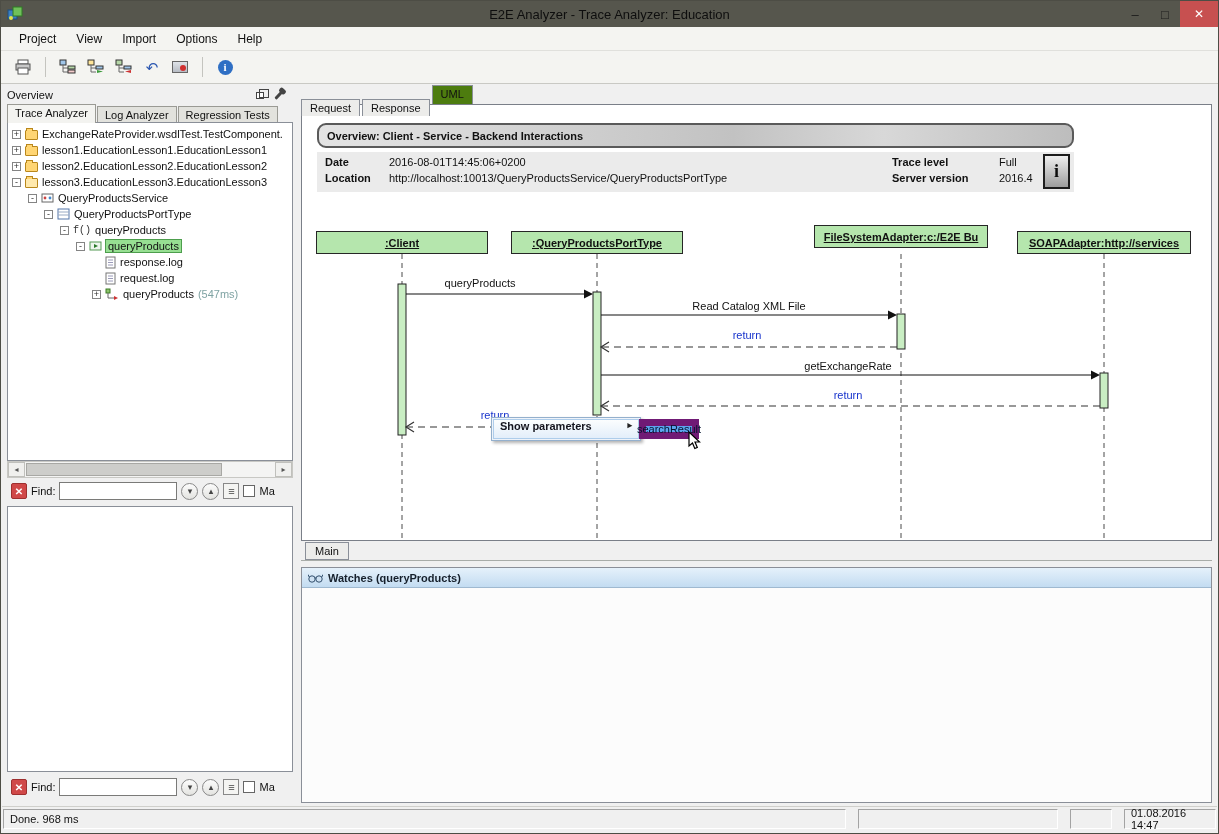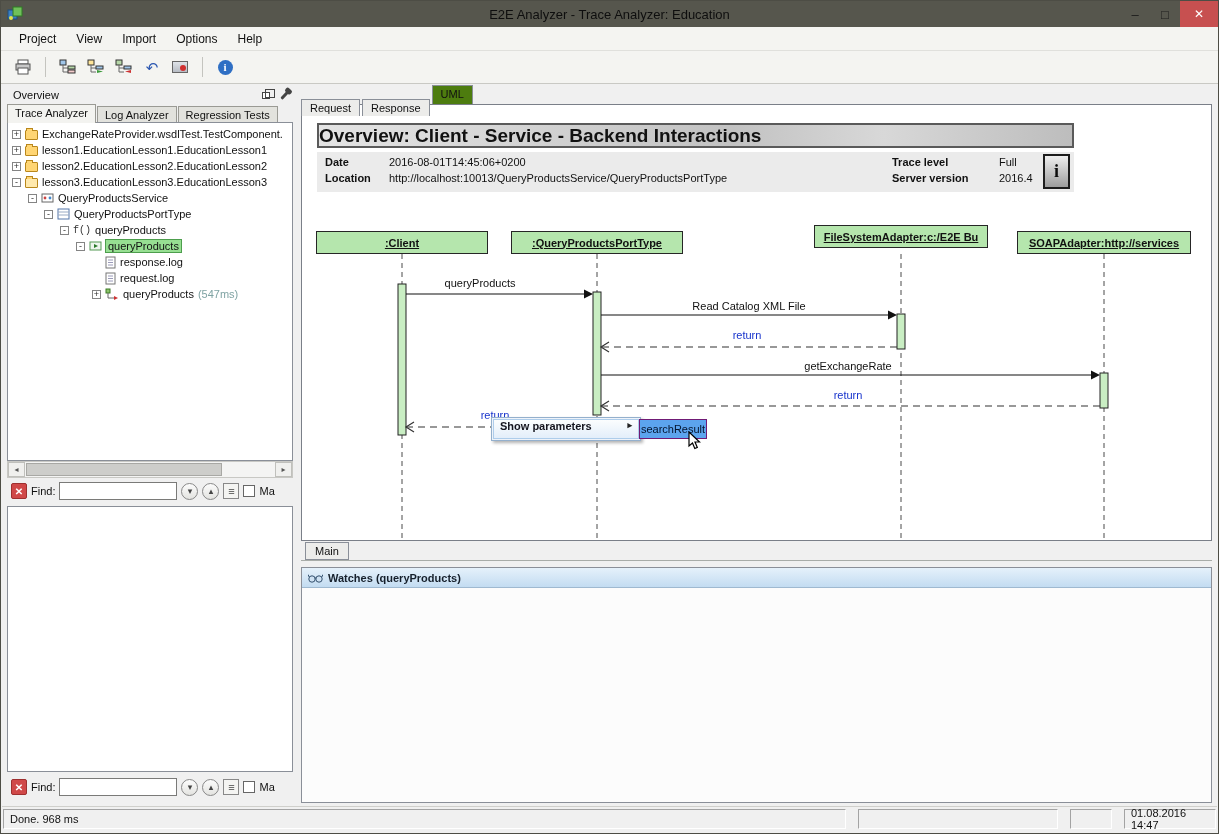--- a/index.html
+++ b/index.html
@@ -20,21 +20,21 @@
   .menubar{position:absolute;left:0;top:26px;right:0;height:24px;background:#f4f4f1;border-bottom:1px solid #e0e0dc;display:flex;align-items:center;padding-left:8px;}
   .menu-item{padding:3px 10px;font-size:12px;}
   .toolbar{position:absolute;left:0;top:50px;right:0;height:33px;background:#f4f4f1;border-bottom:1px solid #c9c9c4;display:flex;align-items:center;padding-left:12px;gap:8px;}
   .tb-sep{width:1px;height:20px;background:#c4c4bf;margin:0 4px;}
   .tb-icon{width:20px;height:18px;display:flex;align-items:center;justify-content:center;}
   .undo-glyph{font-size:15px;color:#2a56b0;line-height:1;}
   .screen-icon{width:16px;height:12px;background:linear-gradient(#dfe3e8,#b7bcc4);border:1px solid #666;position:relative;}
   .screen-icon::after{content:"";position:absolute;right:1px;bottom:1px;width:6px;height:6px;border-radius:50%;background:#d03030;}
   .info-circle{width:15px;height:15px;border-radius:50%;background:#2f6fc4;color:#fff;font-family:"Liberation Serif",serif;font-weight:bold;font-size:11px;display:flex;align-items:center;justify-content:center;}
   
-  .ov-header{position:absolute;left:8px;top:85px;width:286px;height:18px;display:flex;align-items:center;font-size:11px;padding:0 4px;}
+  .ov-header{position:absolute;left:2px;top:85px;width:286px;height:18px;display:flex;align-items:center;font-size:11px;padding:0 4px;}
   .ov-btns{margin-left:auto;display:flex;gap:4px;}
   .ov-btn{width:14px;height:13px;display:flex;align-items:center;justify-content:center;}
   .icon-restore{width:8px;height:7px;border:1px solid #444;background:#fff;position:relative;}
   .icon-restore::before{content:"";position:absolute;left:2px;top:-4px;width:8px;height:7px;border:1px solid #444;}
   .icon-pin{width:3px;height:9px;background:#444;transform:rotate(42deg);border-radius:1px;position:relative;}
   .icon-pin::before{content:"";position:absolute;left:-2px;top:-4px;width:7px;height:5px;background:#444;border-radius:2px;}
   .left-tabs{position:absolute;left:6px;top:103px;height:19px;display:flex;}
   .ltab{border:1px solid #9a9a94;border-bottom:none;background:#e2e2dd;font-size:11px;padding:2px 7px 0 7px;margin-right:1px;height:17px;margin-top:2px;}
   .ltab.active{background:#f3f3f0;height:19px;margin-top:0;position:relative;z-index:2;}
   .tree-panel{position:absolute;left:6px;top:121px;width:286px;height:339px;background:#fff;border:1px solid #8a8f98;overflow:hidden;padding-top:3px;}
@@ -55,39 +55,39 @@
   .find-input{width:118px;height:18px;border:1px solid #7a7a78;background:#fff;font-size:11px;padding:0 3px;font-family:"Liberation Sans",sans-serif;}
   .round-btn{width:17px;height:17px;border-radius:50%;border:1px solid #888;background:linear-gradient(#fcfcfc,#e3e3e0);font-size:9px;display:flex;align-items:center;justify-content:center;color:#444;}
   .list-btn{width:16px;height:16px;border:1px solid #888;background:#f4f4f2;font-size:11px;display:flex;align-items:center;justify-content:center;color:#444;}
   .find-check{width:12px;height:12px;border:1px solid #666;background:#fff;}
   .panel2{position:absolute;left:6px;top:505px;width:286px;height:266px;background:#fff;border:1px solid #8a8f98;}
   
   .main-tabs{position:absolute;left:300px;top:84px;height:19px;display:flex;z-index:3;}
   .mtab{border:1px solid #8a8f98;border-bottom:none;background:#ececE8;background:#ececea;padding:2px 8px 0 8px;font-size:11px;margin-right:2px;height:17px;margin-top:14px;}
   .mtab.active{background:#4d7c0f;height:19px;margin-top:0;}
   .diagram-panel{position:absolute;left:300px;top:103px;width:911px;height:437px;background:#fff;border:1px solid #7a7f88;}
-  .dg-header{position:absolute;left:15px;top:18px;width:757px;height:25px;border:2px solid #5a5a5a;border-radius:0;background:linear-gradient(90deg,#e4e4e4,#c2c2c2 55%,#d8d8d8 75%,#bdbdbd);display:flex;align-items:center;font-size:19px;font-weight:bold;color:#111;}
+  .dg-header{position:absolute;left:15px;top:18px;width:757px;height:25px;border:2px solid #5a5a5a;border-radius:9px;background:linear-gradient(90deg,#e4e4e4,#c2c2c2 55%,#d8d8d8 75%,#bdbdbd);display:flex;align-items:center;padding-left:8px;font-size:11px;font-weight:bold;color:#111;}
   .dg-info{position:absolute;left:15px;top:47px;width:757px;height:40px;background:#ebebeb;font-size:11px;}
   .dg-info .lbl{position:absolute;font-weight:bold;}
   .dg-info .val{position:absolute;}
   .info-btn{position:absolute;right:4px;top:2px;width:27px;height:35px;border:2px solid #1d1d1d;background:linear-gradient(#efefef,#9d9d9d);display:flex;align-items:center;justify-content:center;font-family:"Liberation Serif",serif;font-weight:bold;font-size:18px;color:#0c0c0c;}
   .ll-head{position:absolute;height:23px;background:#b5e6ad;border:1px solid #262626;display:flex;align-items:center;justify-content:center;font-size:11px;font-weight:bold;text-decoration:underline;overflow:hidden;white-space:nowrap;padding:0 2px;}
   .seq-svg{position:absolute;left:0;top:0;}
   .seq-svg .lifeline{stroke:#4a4a4a;stroke-width:1;stroke-dasharray:5 4;}
   .seq-svg .act{fill:#c9eec3;stroke:#222;stroke-width:1;}
   .seq-svg .call{stroke:#111;stroke-width:1.2;}
   .seq-svg .ah{fill:#111;}
   .seq-svg .ret{stroke:#333;stroke-width:1.2;stroke-dasharray:7 5;}
   .seq-svg .oah{fill:none;stroke:#333;stroke-width:1.2;}
   .msg-label{position:absolute;font-size:11px;color:#111;text-align:center;}
   .ret-label{color:#1733cc;}
   .ctx-menu{position:absolute;left:189px;top:312px;width:150px;height:24px;background:#eef3fa;border:1px solid #94b0cd;box-shadow:2px 2px 3px rgba(0,0,0,.3);z-index:10;padding:1px;}
   .ctx-item{height:100%;display:flex;background:linear-gradient(#fbfdfe,#e3eefa);border:1px solid #aecdeb;border-radius:0;font-size:11px;font-weight:bold;padding:0 6px;color:#14141e;}
   .ctx-arrow{margin-left:auto;font-size:9px;color:#222;}
-  .ctx-sub{position:absolute;left:337px;top:314px;width:68px;height:20px;background:#5ca4ee;border:1px solid #701a75;z-index:11;display:flex;align-items:center;justify-content:center;font-size:11px;color:#04142f;}
+  .ctx-sub{position:absolute;left:337px;top:314px;width:60px;height:20px;background:#5ca4ee;border:7px solid #701a75;z-index:11;display:flex;align-items:center;justify-content:center;font-size:11px;color:#04142f;}
   .cursor{position:absolute;left:386px;top:326px;z-index:20;}
   .tab-main{position:absolute;left:304px;top:541px;height:18px;border:1px solid #8a8f98;background:#ececea;padding:2px 9px 0 9px;font-size:11px;z-index:2;}
   .tab-main-line{position:absolute;left:300px;top:559px;width:911px;height:1px;background:#a8aca0;background:#a8aca8;}
   .watches{position:absolute;left:300px;top:566px;width:911px;height:236px;background:#fcfcfc;border:1px solid #8a8f98;}
   .watches-header{height:20px;background:linear-gradient(#e5f1fb,#c3dcf1);border-bottom:1px solid #9fb9d0;display:flex;align-items:center;gap:5px;padding-left:6px;font-size:11px;font-weight:bold;color:#16202c;}
   
   .statusbar{position:absolute;left:1px;right:1px;bottom:3px;height:24px;background:#f0f0f0;border-top:1px solid #cfcfcb;display:flex;gap:12px;padding:2px 1px 1px 1px;font-size:11px;}
   .sb-seg{border:1px solid;border-color:#a3a3a3 #ffffff #ffffff #a3a3a3;display:flex;align-items:center;padding:0 6px;background:#f0f0f0;}
 </style>
 </head>

